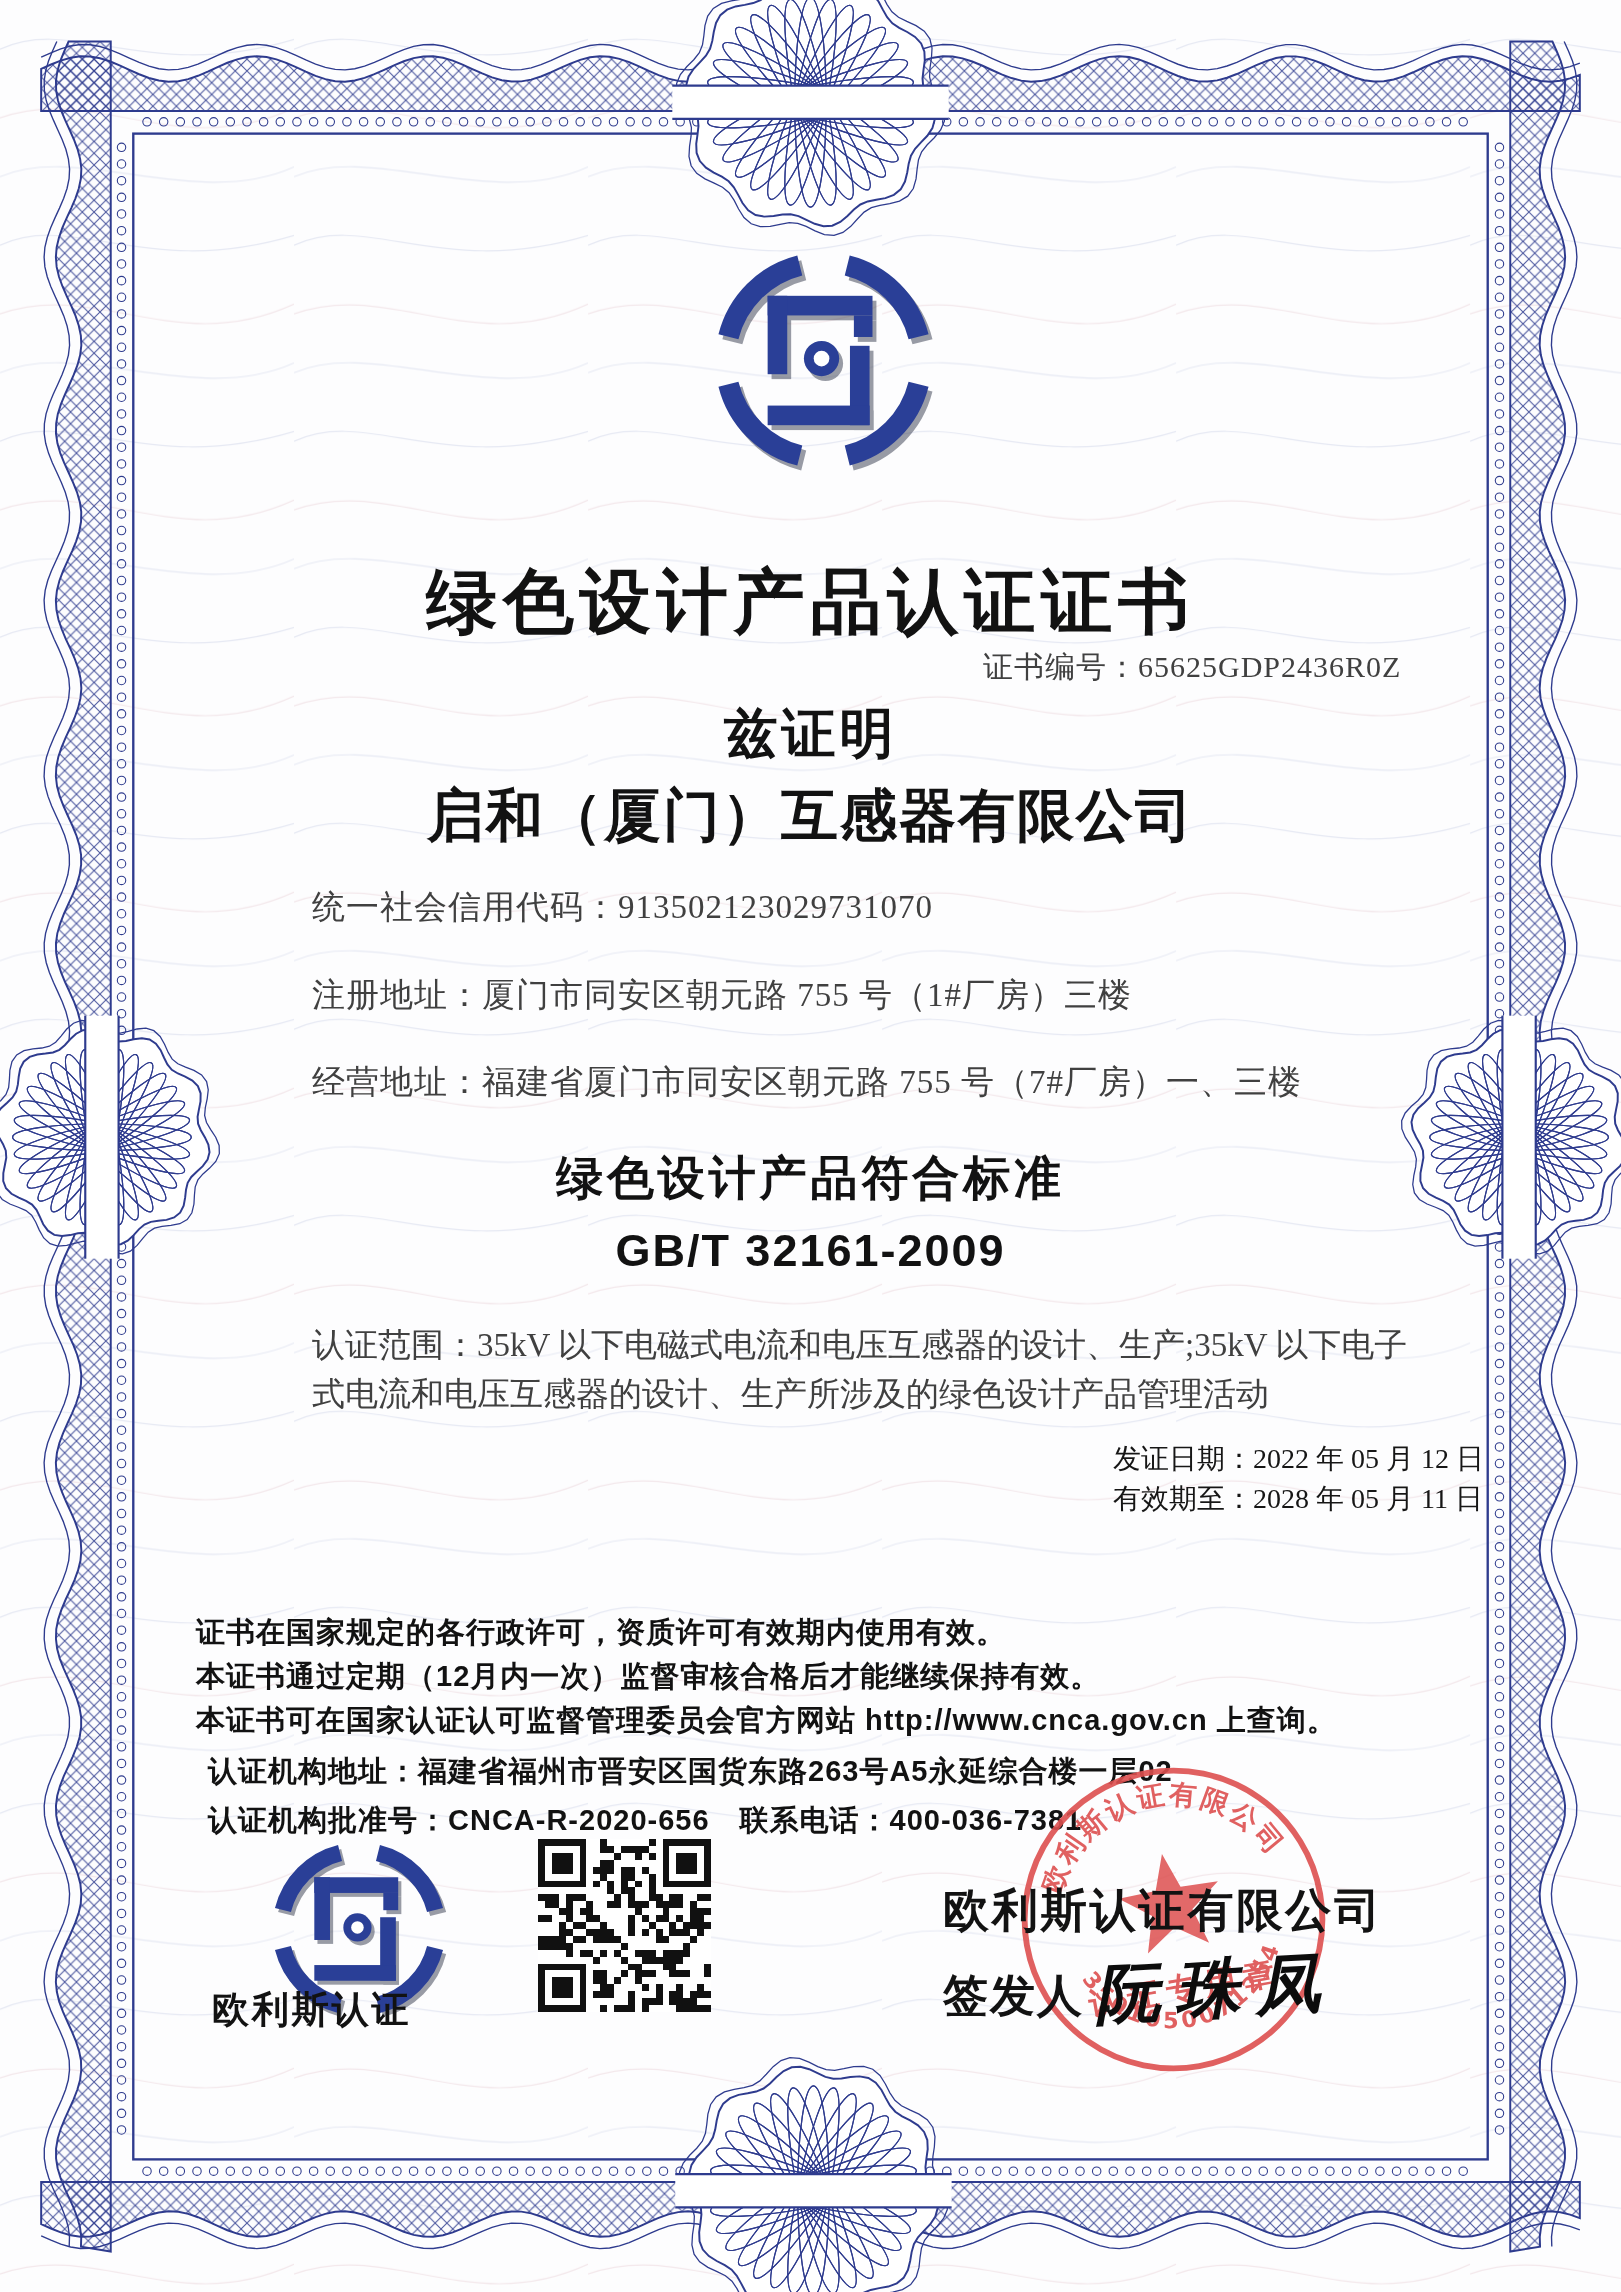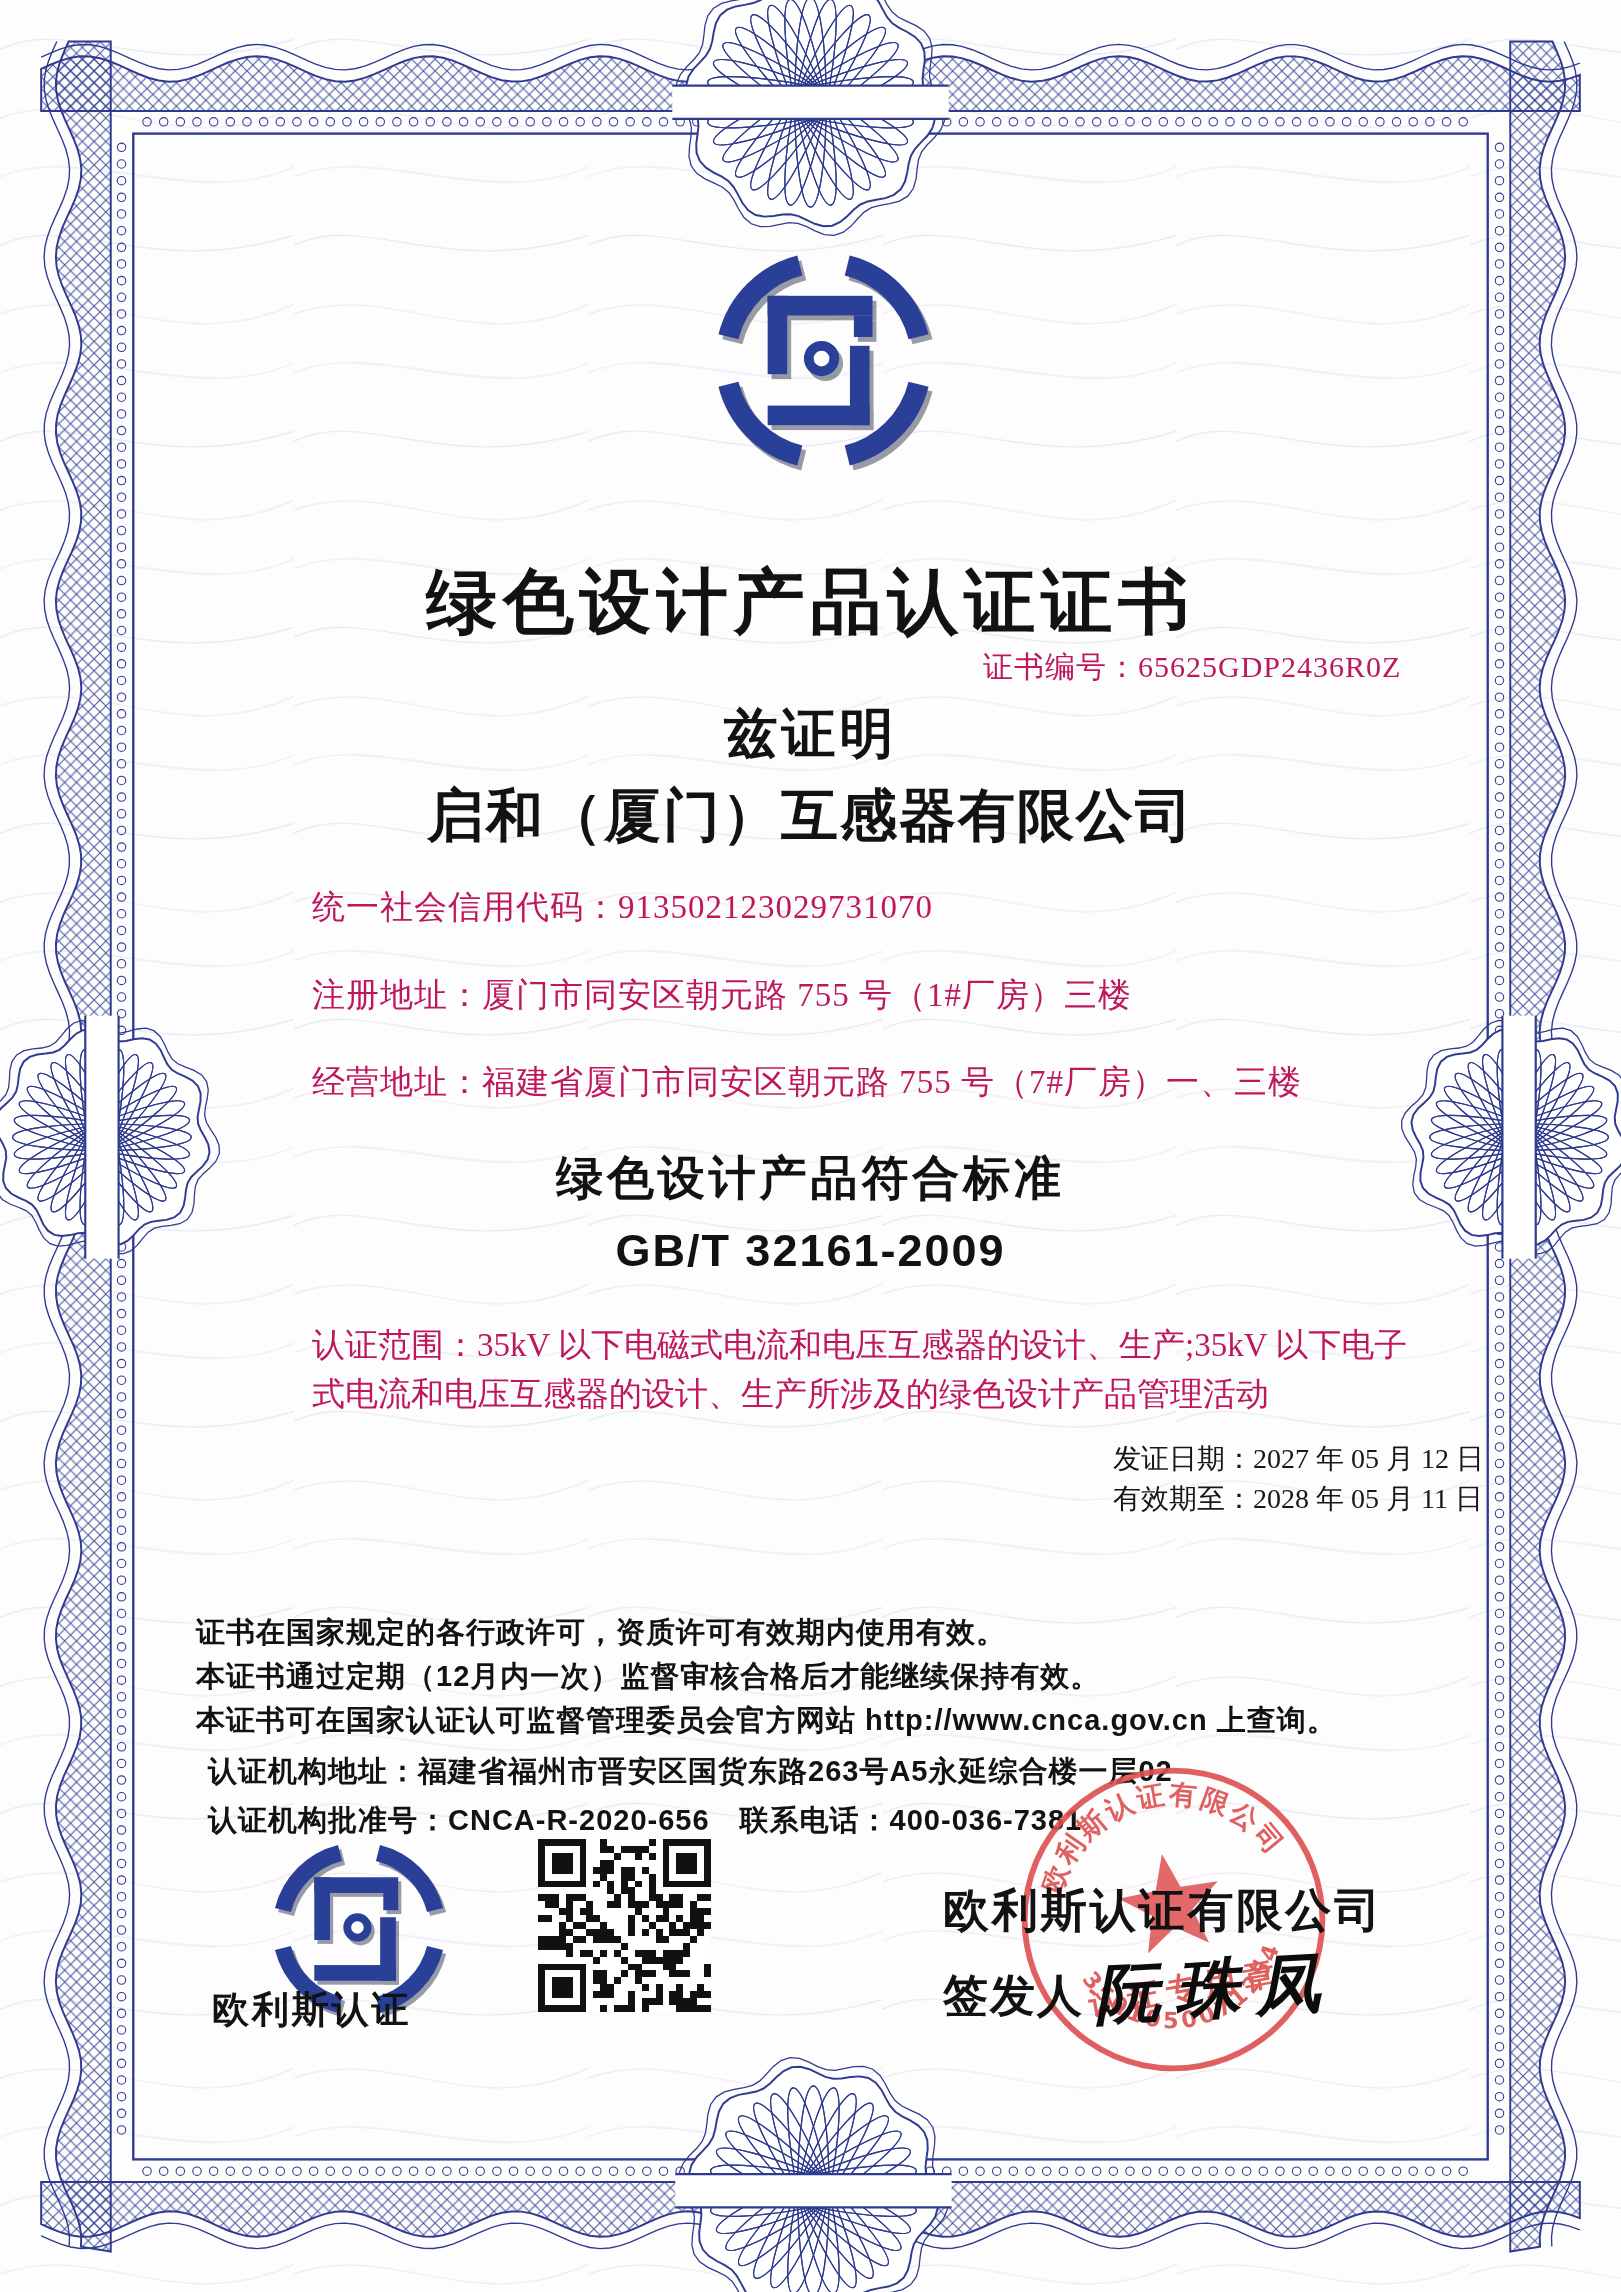--- a/index.html
+++ b/index.html
@@ -1,19 +1,19 @@
 <!DOCTYPE html>
 <html><head>
 <meta charset="utf-8">
 <style>
   html,body{margin:0;padding:0;background:#e8e8ea;}
   .page{position:relative;width:1621px;height:2293px;margin:0 auto;background:#fdfdfe;overflow:hidden;}
   .abs{position:absolute;}
   .hei{font-family:"Liberation Sans","DejaVu Sans",sans-serif;font-weight:700;color:#121212;}
-  .song{font-family:"Liberation Serif","DejaVu Serif",serif;font-weight:400;color:#be185d;}
+  .song{font-family:"Liberation Serif","DejaVu Serif",serif;font-weight:400;color:#404040;}
   .center{left:0;right:0;text-align:center;}
   #deco{position:absolute;left:0;top:0;pointer-events:none;}
   .title{top:555px;font-size:71px;letter-spacing:5.9px;}
   .certno{left:983px;top:647px;font-size:30px;letter-spacing:1px;}
   .hereby{top:698px;font-size:54px;letter-spacing:3.9px;}
   .company{top:778px;font-size:57px;letter-spacing:2px;}
   .bodyline{left:312px;font-size:33px;letter-spacing:1px;}
   .stdhead{top:1147px;font-size:47px;letter-spacing:3.9px;}
   .stdcode{top:1225px;font-size:45px;letter-spacing:2px;}
   .scope{left:312px;top:1321px;width:1137px;font-size:33px;line-height:49px;}
@@ -656,21 +656,21 @@
 
   <div class="abs hei center stdhead">绿色设计产品符合标准</div>
   <div class="abs hei center stdcode">GB/T 32161-2009</div>
 
   <div class="abs song scope">
     <div>认证范围：35kV 以下电磁式电流和电压互感器的设计、生产;35kV 以下电子</div>
     <div>式电流和电压互感器的设计、生产所涉及的绿色设计产品管理活动</div>
   </div>
 
   <div class="abs dates">
-    <div>发证日期：2027 年 05 月 12 日</div>
+    <div>发证日期：2022 年 05 月 12 日</div>
     <div>有效期至：2028 年 05 月 11 日</div>
   </div>
 
   <div class="abs hei notes">
     <div>证书在国家规定的各行政许可，资质许可有效期内使用有效。</div>
     <div>本证书通过定期（12月内一次）监督审核合格后才能继续保持有效。</div>
     <div>本证书可在国家认证认可监督管理委员会官方网站 http://www.cnca.gov.cn 上查询。</div>
   </div>
 
   <div class="abs hei agency">

